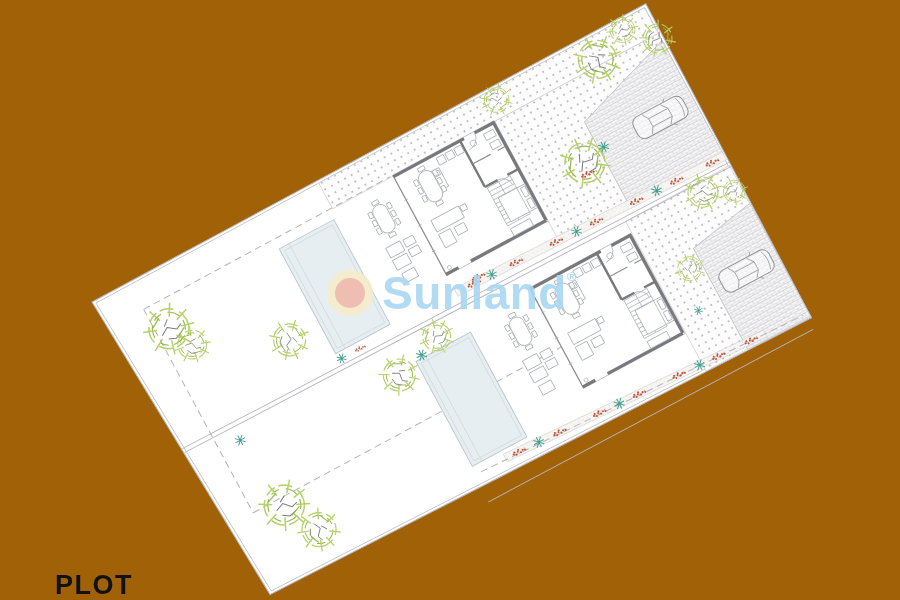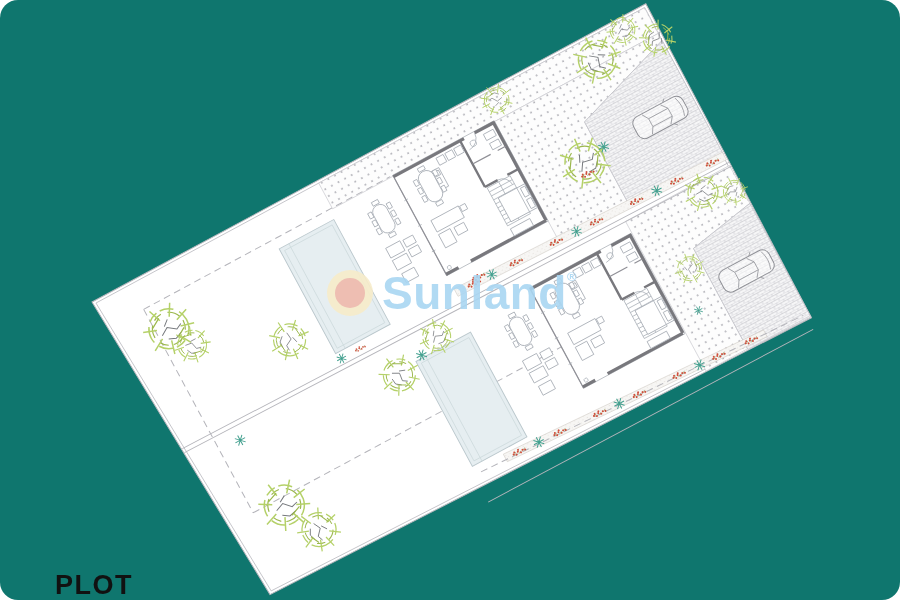--- a/index.html
+++ b/index.html
@@ -1,17 +1,17 @@
 <!DOCTYPE html>
 <html style="--logo-blue: #a9d6f2; --logo-ring: #f7ecca; --logo-core: #efb9ac; --line: #b6b6bc; --wall: #78787d; --furniture: #a7adb5; --pool-fill: #e6eef1; --pool-edge: #bac7cc; --tree-green: #b5d169; --branch: #75787c; --flower-red: #cf4f3b; --flower-teal: #43a08f; --dot: #9b9ba3; --brick: #bcbcc2; --label-black: #111111;"><head>
 <meta charset="utf-8">
 <style>
   html,body{margin:0;padding:0;background:#fff;}
-  .stage{position:relative;width:900px;height:600px;background:#0f766e;overflow:hidden;
-         font-family:"Liberation Sans",sans-serif;border-radius:18px;}
+  .stage{position:relative;width:900px;height:600px;background:#a16207;overflow:hidden;
+         font-family:"Liberation Sans",sans-serif;}
   svg{position:absolute;left:0;top:0;}
 
   
   .lnx{stroke:var(--line,#b6b6bc);stroke-width:.9;fill:none;}
   .bnd{stroke:var(--line,#b6b6bc);stroke-width:1;fill:#ffffff;}
   .bnd2{stroke:var(--line,#b6b6bc);stroke-width:.7;fill:none;}
   .dash{stroke:#b4b4ba;stroke-width:1;fill:none;stroke-dasharray:7 4.5;}
   .dotted{fill:url(#dots);stroke:#c6c6cc;stroke-width:.6;}
   .brick{fill:url(#brick);stroke:#c0c0c6;stroke-width:.7;}
   .band{fill:url(#stipple);stroke:#cdc8c0;stroke-width:.5;}

